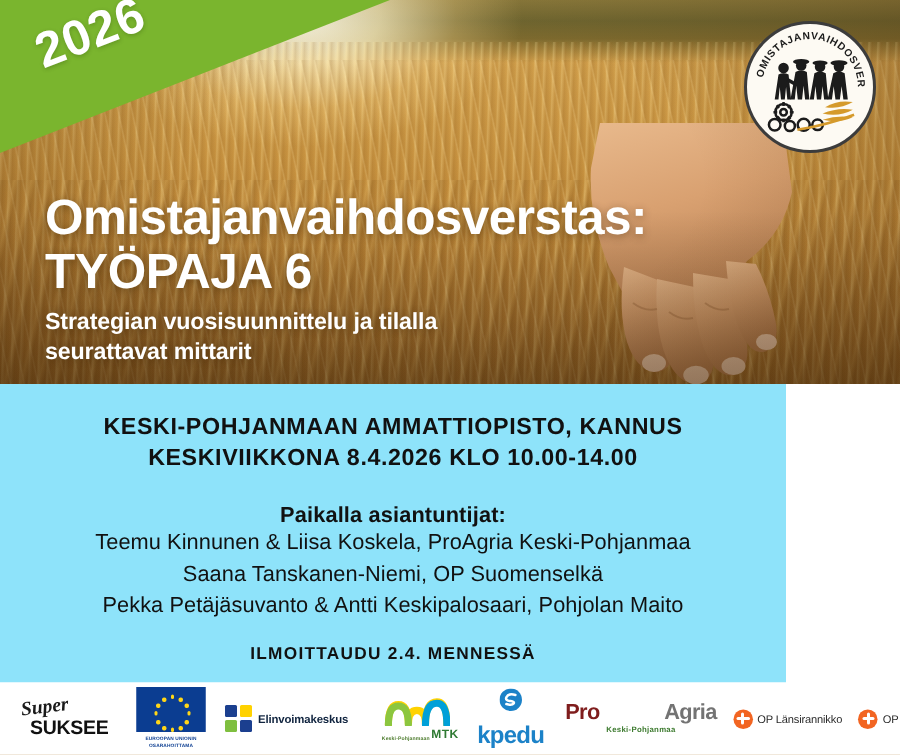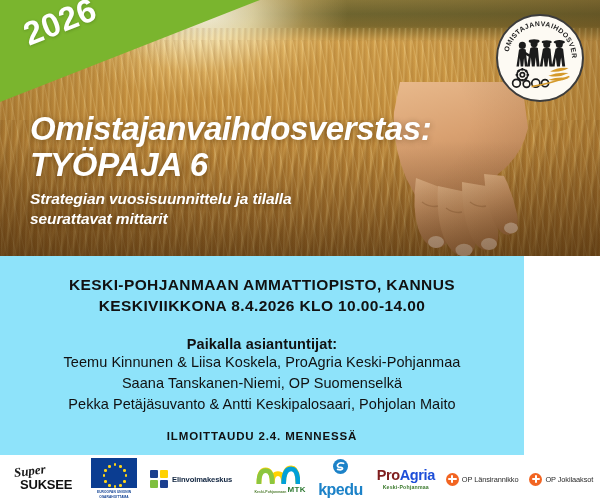--- a/index.html
+++ b/index.html
@@ -102,25 +102,24 @@
     width: 88px; height: 88px;
     border-radius: 50%;
     background: #fdfaf3;
     border: 2px solid #3c3c3c;
     overflow: hidden;
   }
   .round-logo svg { display: block; width: 100%; height: 100%; }
 
   
   .hero-text {
-    position: absolute; left: 30px; bottom: 28px;
+    position: absolute; left: 30px; bottom: 12px;
     width: 545px;
     color: #ffffff;
     text-shadow: 0 1px 6px rgba(60,35,5,0.45);
-    font-style: italic;
   }
   .title-main {
     font-size: 33px;
     font-weight: bold;
     line-height: 1.06;
     letter-spacing: -0.4px;
     white-space: nowrap;
   }
   .title-sub {
     font-size: 33px;
@@ -228,21 +227,21 @@
   .mtk-word { font-size: 8px; font-weight: bold; color: #2f7a33; letter-spacing: .3px; }
 
   
   .l-kpedu { margin-left: 12px; display: flex; gap: 3px; flex-direction: column; }
   .kpedu-word { font-size: 16px; font-weight: bold; color: #1c82c8; letter-spacing: -0.5px; }
 
   
   .l-proagria { margin-left: 14px; text-align: center; }
   .pa-word { font-size: 14.5px; font-weight: bold; letter-spacing: -0.4px; line-height: 1; }
   .pa-pro { color: #7f1d1d; }
-  .pa-agria { color: #1d4ed8; }
+  .pa-agria { color: #737373; padding-left: 43px; }
   .pa-sub { font-size: 5.2px; color: #3c7a2e; font-weight: bold; margin-top: 1px; letter-spacing: .2px; }
 
   
   .l-op { margin-left: 11px; display: flex; align-items: center; gap: 3px; }
   .op-mark {
     width: 13px; height: 13px; border-radius: 50%;
     background: #f26522; position: relative; flex: 0 0 auto;
   }
   .op-mark::before, .op-mark::after {
     content: ""; position: absolute; background: #fff;

